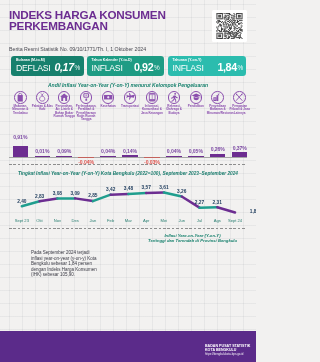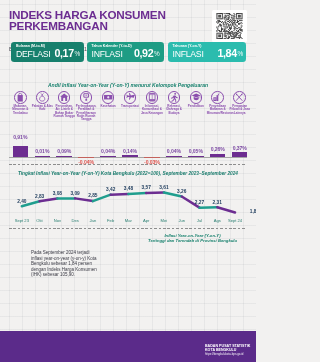--- a/index.html
+++ b/index.html
@@ -22,21 +22,21 @@
 
   
   #title { position:absolute; left:9px; top:10.0px; width:210px; }
   #title div { color:#6c2d91; font-weight:bold; font-size:11.7px; line-height:10.75px; letter-spacing:-0.22px; }
   #subtitle { position:absolute; left:9px; top:46.1px; color:#4a4a52; font-size:5.25px; letter-spacing:-0.02px; }
 
   #qr { position:absolute; left:212px; top:10px; width:35px; height:32px; background:#fff; border-radius:1.5px;
         display:flex; align-items:center; justify-content:center; }
 
   
-  .statbox { position:absolute; top:42px; height:19.6px; border-radius:3.2px; color:#fff; overflow:hidden;}
+  .statbox { position:absolute; top:56px; height:19.6px; border-radius:3.2px; color:#fff; overflow:hidden;}
   .statbox .per { position:absolute; top:2.2px; font-size:3.5px; font-weight:bold; letter-spacing:0.02px; white-space:nowrap;}
   .statbox .lab { position:absolute; top:6.5px; font-size:8.7px; font-weight:400; letter-spacing:-0.25px; white-space:nowrap; line-height:11px;}
   .statbox .val { position:absolute; top:5.9px; font-size:10.7px; font-weight:bold; letter-spacing:-0.4px; line-height:11.5px;}
   .statbox .unt { position:absolute; top:7.6px; font-size:6.4px; font-weight:400; opacity:.92;}
 
   
   .sechead { position:absolute; width:256px; text-align:center; color:#17806d; font-size:5.05px; font-weight:bold; font-style:italic; letter-spacing:-0.01px;}
 
   
   .cicon { position:absolute; width:22px; text-align:center;}
@@ -494,21 +494,21 @@
       <rect x="19" y="28" width="1" height="1" fill="#111"></rect>
       <rect x="25" y="28" width="1" height="1" fill="#111"></rect>
       <rect x="28" y="28" width="1" height="1" fill="#111"></rect>
     </svg>
 </div>
 
 <div id="stats">
     <div class="statbox" style="left: 11px; width: 72.5px; background: rgb(23, 128, 109);">
       <div class="per" style="left: 5px;">Bulanan (M-to-M)</div>
       <div class="lab" style="left: 5px;">DEFLASI</div>
-      <div class="val" style="left: 43.5px;">0,17</div>
+      <div class="val" style="left: 43.5px; font-style: italic;">0,17</div>
       <div class="unt" style="left: 63.5px;">%</div>
     </div>
     <div class="statbox" style="left: 86.5px; width: 77px; background: rgb(30, 156, 132);">
       <div class="per" style="left: 5px;">Tahun Kalender (Y-to-D)</div>
       <div class="lab" style="left: 5px;">INFLASI</div>
       <div class="val" style="left: 47.5px;">0,92</div>
       <div class="unt" style="left: 67.5px;">%</div>
     </div>
     <div class="statbox" style="left: 167.5px; width: 78.5px; background: rgb(43, 188, 174);">
       <div class="per" style="left: 5px;">Tahunan (Y-on-Y)</div>

